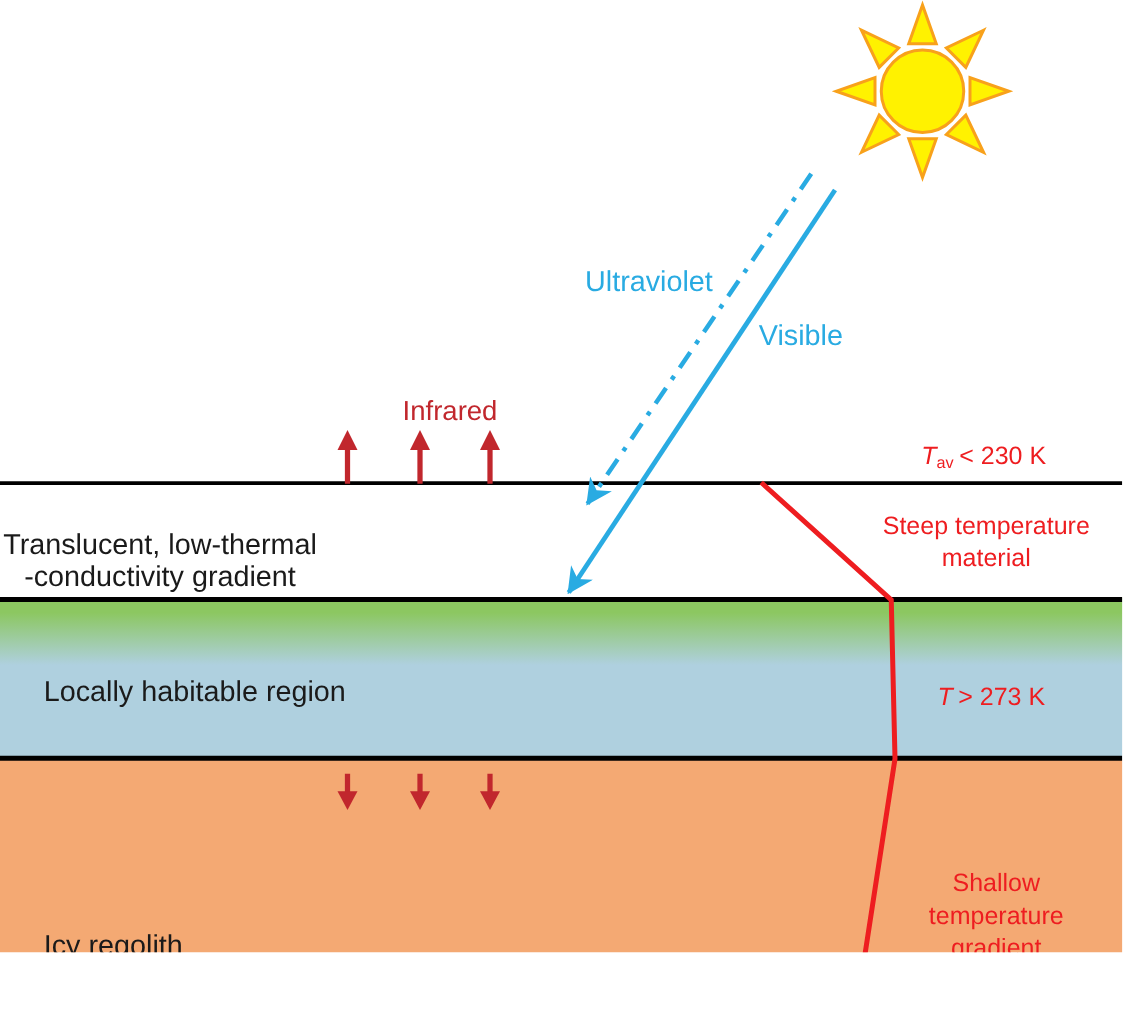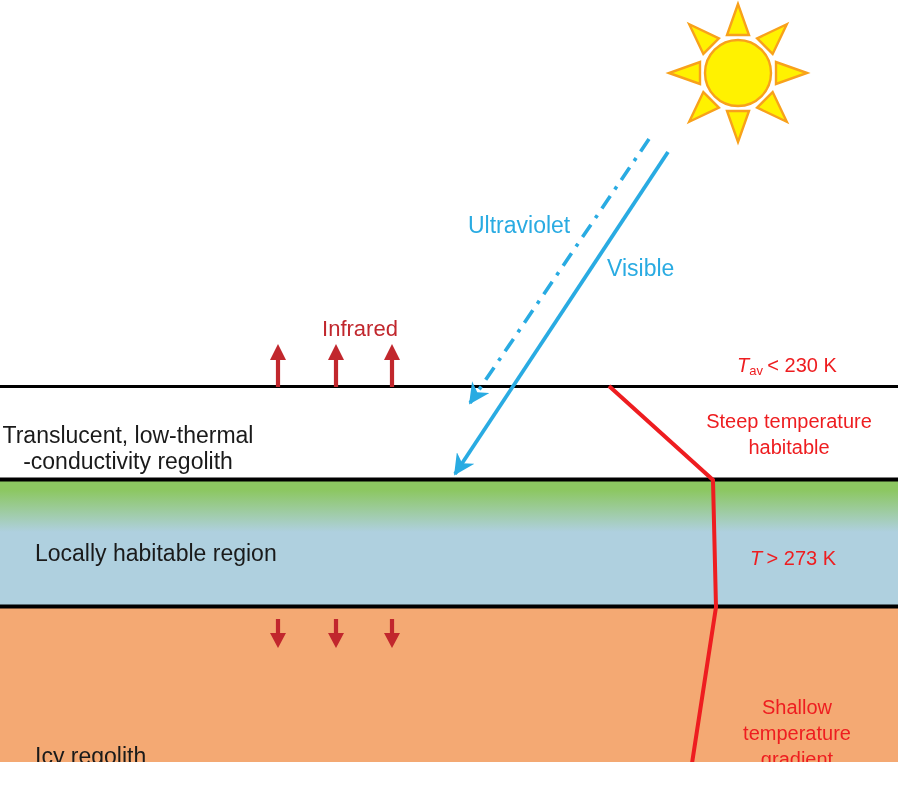--- a/index.html
+++ b/index.html
@@ -103,25 +103,25 @@
   <div class="lbl cyan" style="left:468px;top:212px;">Ultraviolet</div>
 
   <div class="lbl cyan" style="left:607px;top:255px;">Visible</div>
 
   <div class="lbl redd center" style="left:336px;top:315px;margin-left:24px;">Infrared</div>
 
   <div class="lbl redb" style="left:737px;top:352px;">
     <span class="it">T</span><span class="sub">av</span><span class="val">&lt; 230 K</span>
   </div>
 
-  <div class="lbl redb center" style="left:789px;top:408px;width:200px;">Steep temperature habitable</div>
+  <div class="lbl redb center" style="left:789px;top:408px;width:200px;">Steep temperature material</div>
 
   <div class="lbl ink" style="left:0px;top:422px;width:256px;text-align:center;line-height:26px;">
     <span class="block">Translucent, low-thermal</span>
-    <span class="block">-conductivity regolith</span>
+    <span class="block">-conductivity gradient</span>
   </div>
 
   <div class="lbl ink" style="left:35px;top:540px;">Locally habitable region</div>
 
   <div class="lbl redb" style="left:750px;top:531px;margin-top:14px;">
     <span class="it">T</span><span class="val">&gt; 273 K</span>
   </div>
 
 
   <div class="lbl ink" style="left:35px;top:743px;">Icy regolith</div>

